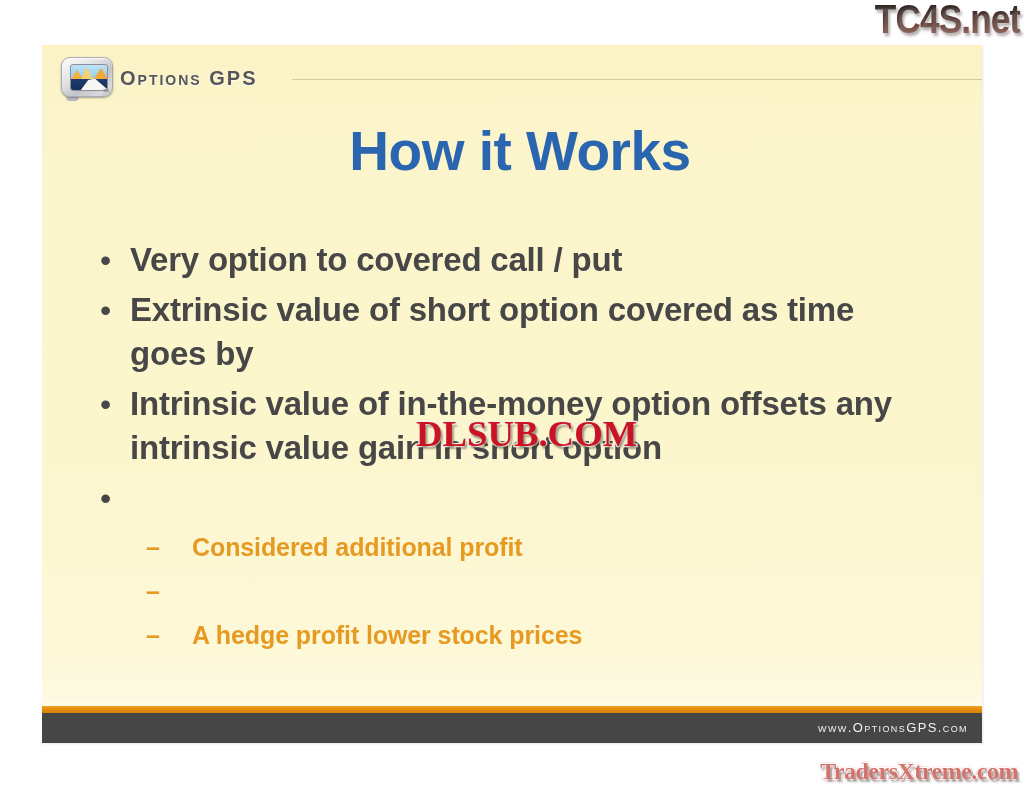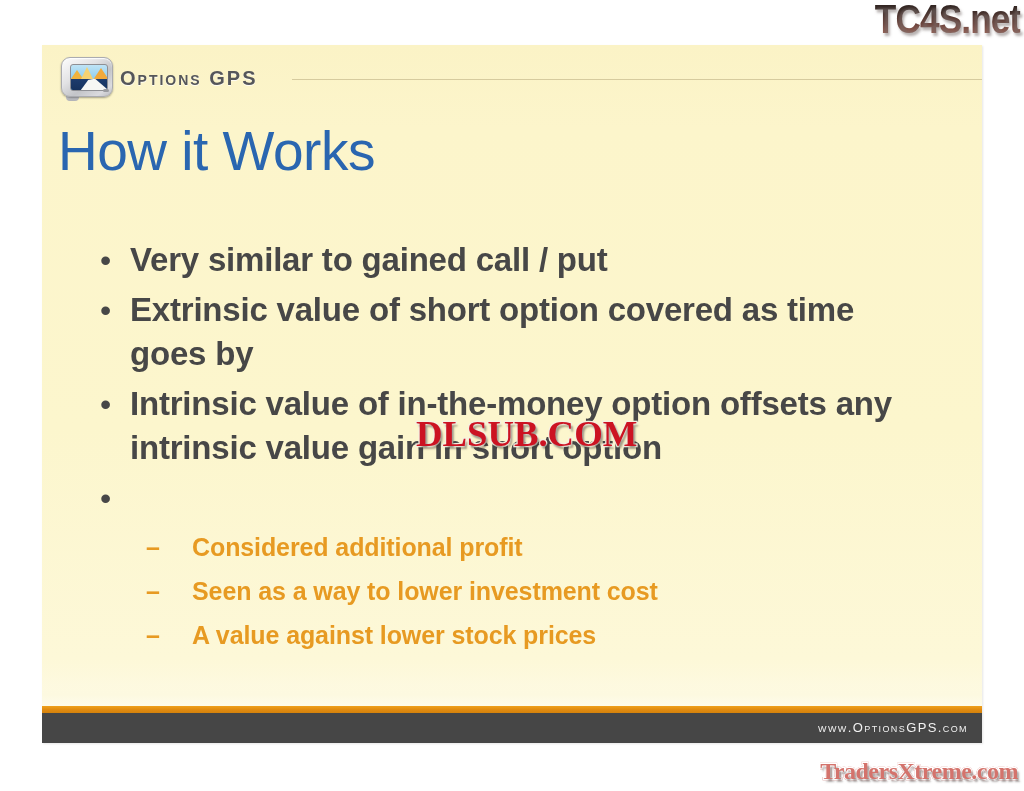--- a/index.html
+++ b/index.html
@@ -179,22 +179,23 @@
     height: 1px;
     background: #d9ceа0;
     background: #d6cb9e;
   }
 
   
   .slide-title {
     position: absolute;
     left: 0; right: 0;
     top: 78px;
-    font-family: "Liberation Sans", sans-serif;
-    font-weight: normal;
+    text-align: center;
+    font-family: "Liberation Sans", sans-serif;
+    font-weight: bold;
     font-size: 55px;
     line-height: 1.05;
     color: #2a66b0;
     letter-spacing: -0.5px;
     padding-left: 16px;
   }
 
   
   .body-list {
     position: absolute;
@@ -356,21 +357,21 @@
     <div class="brand-text">Options GPS</div>
     <div class="header-rule"></div>
   </div>
 
   <div class="slide-title">How it Works</div>
 
   <div class="body-list">
 
     <div class="bullet-row">
       <div class="bullet-mark">•</div>
-      <div class="bullet-text">Very similar to gained call / put</div>
+      <div class="bullet-text">Very option to covered call / put</div>
     </div>
 
     <div class="bullet-row">
       <div class="bullet-mark">•</div>
       <div class="bullet-text">Extrinsic value of short option covered as time goes by</div>
     </div>
 
     <div class="bullet-row">
       <div class="bullet-mark">•</div>
       <div class="bullet-text">Intrinsic value of in-the-money option offsets any intrinsic value gain in short option</div>
@@ -380,25 +381,24 @@
       <div class="bullet-mark">•</div>
     </div>
 
     <div class="sub-list">
       <div class="sub-row">
         <div class="sub-mark">–</div>
         <div class="sub-text">Considered additional profit</div>
       </div>
       <div class="sub-row">
         <div class="sub-mark">–</div>
-        <div class="sub-text">Seen as a way to lower investment cost</div>
       </div>
       <div class="sub-row">
         <div class="sub-mark">–</div>
-        <div class="sub-text">A value against lower stock prices</div>
+        <div class="sub-text">A hedge profit lower stock prices</div>
       </div>
     </div>
 
   </div>
 
   <div class="dlsub-watermark">DLSUB.COM</div>
 
   <div class="slide-footer-fade"></div>
   <div class="footer-orange"></div>
   <div class="footer-bar">

